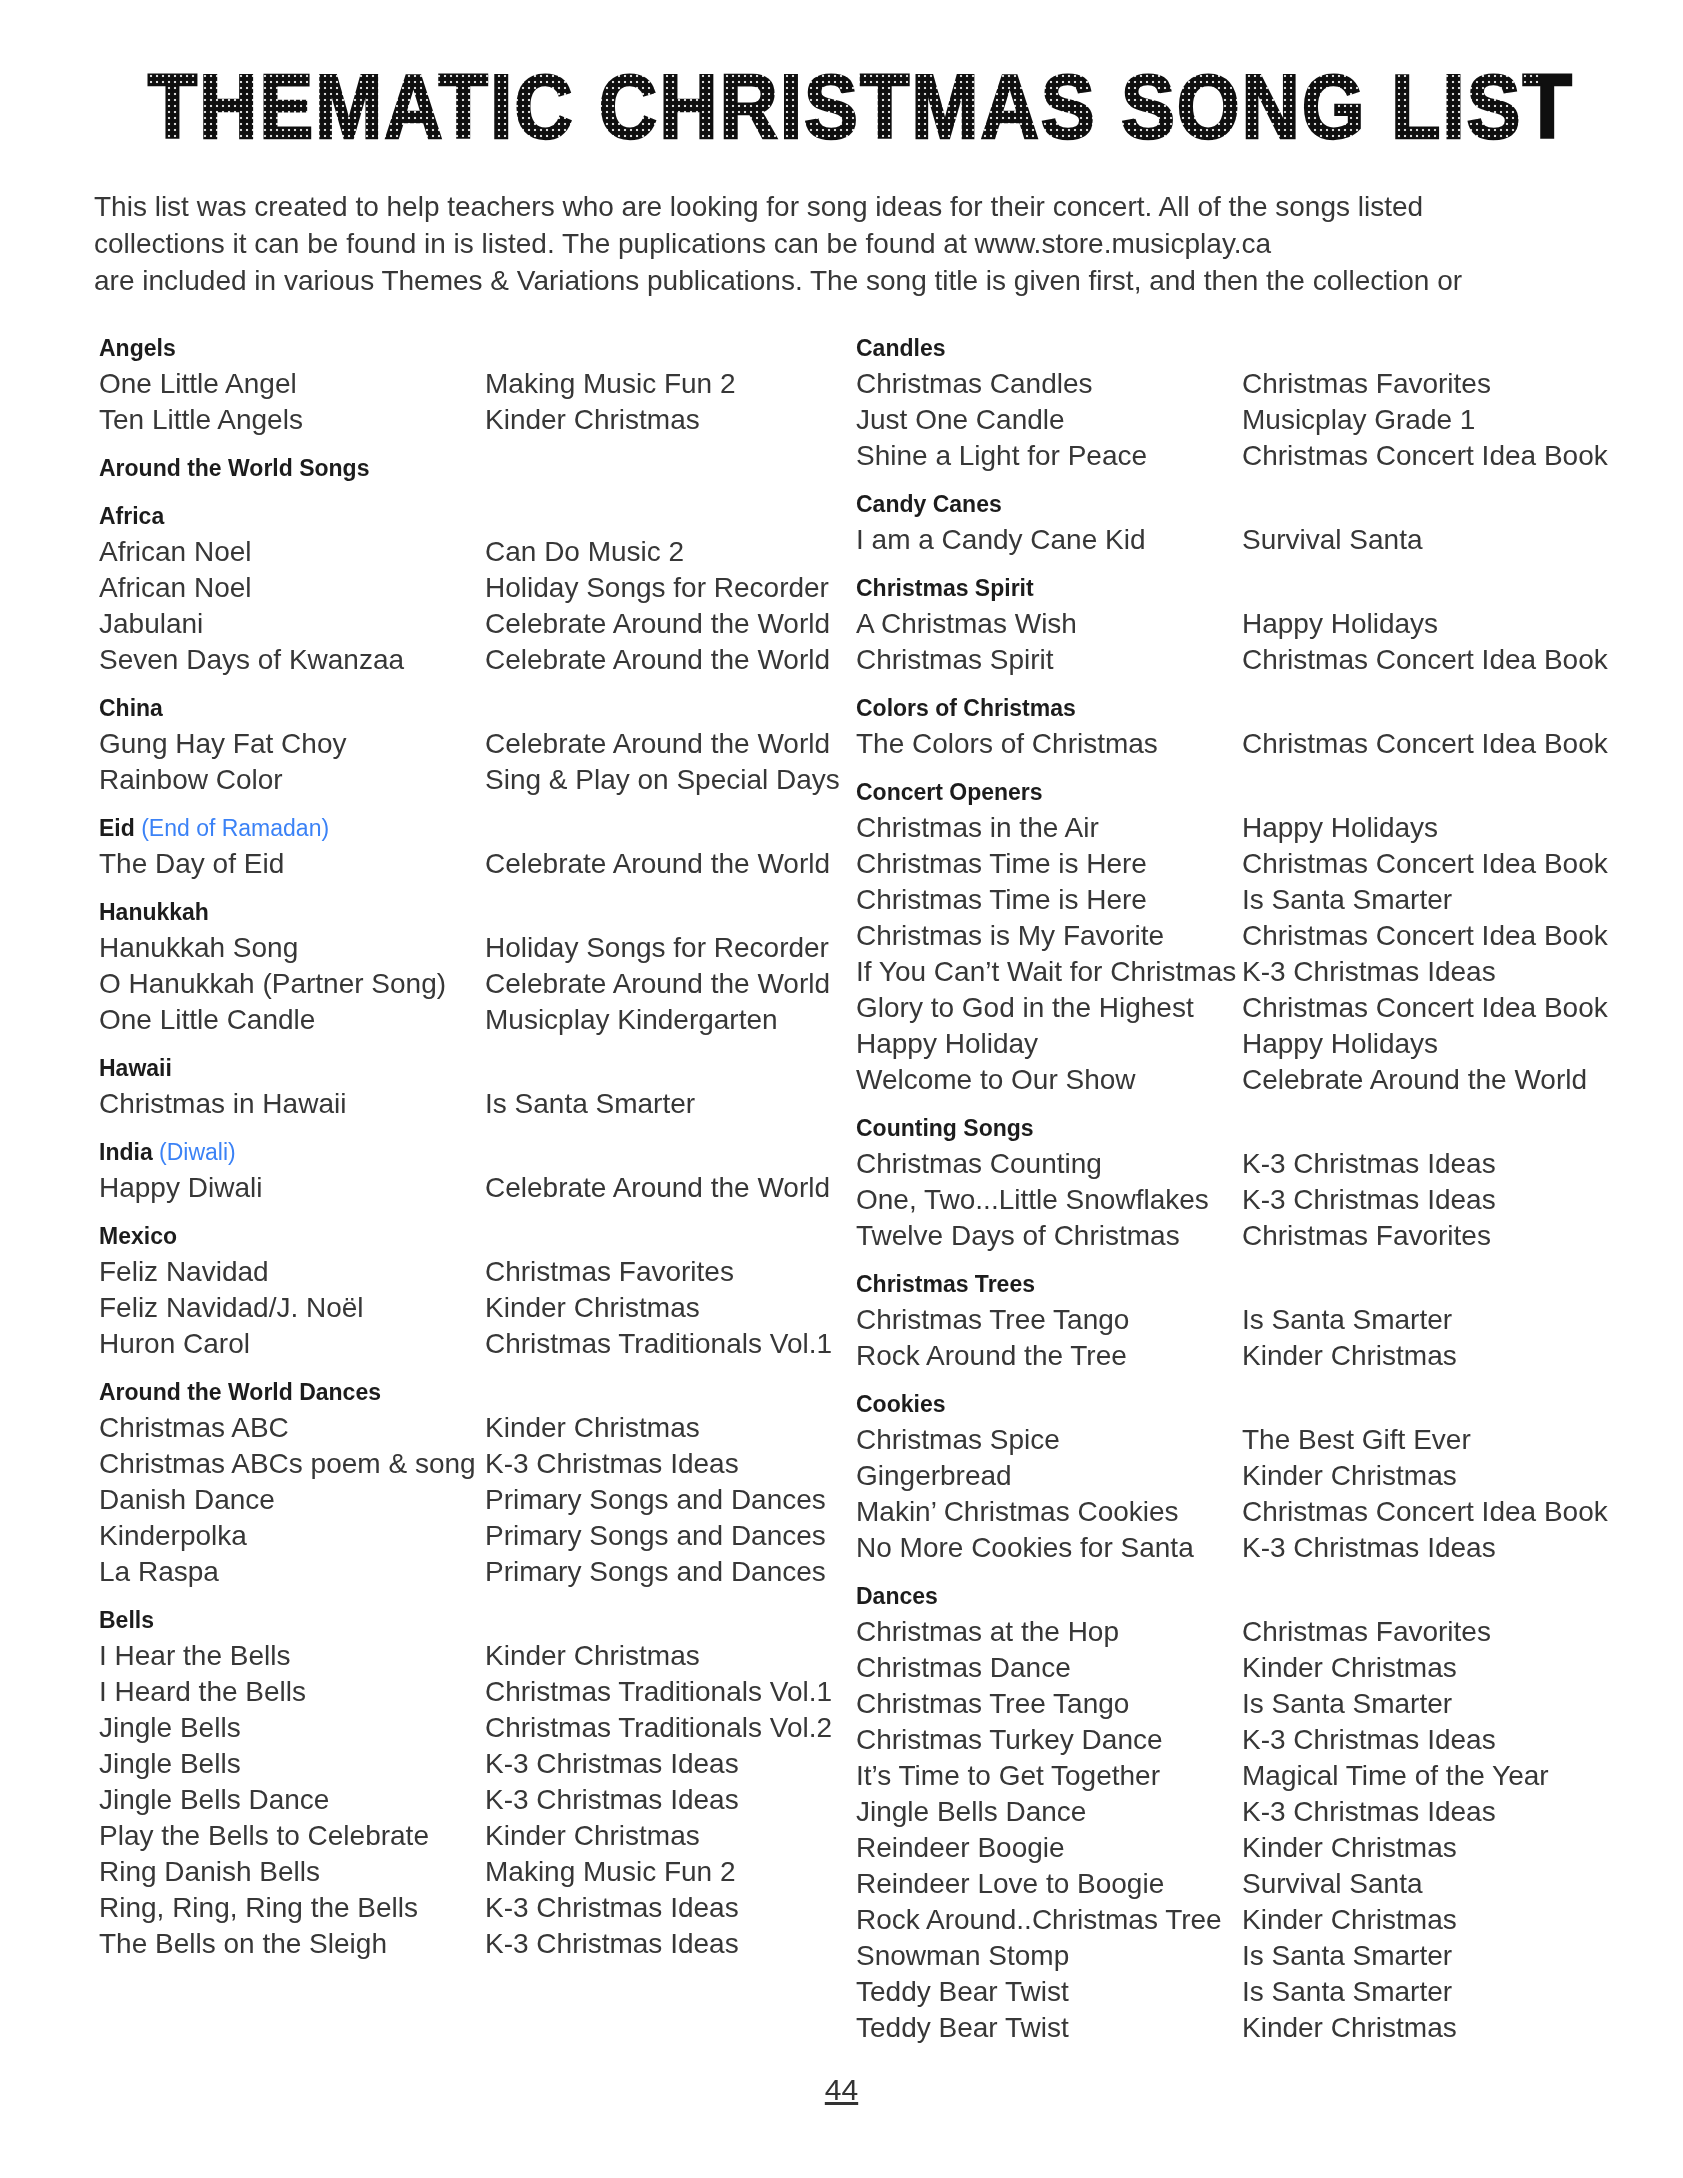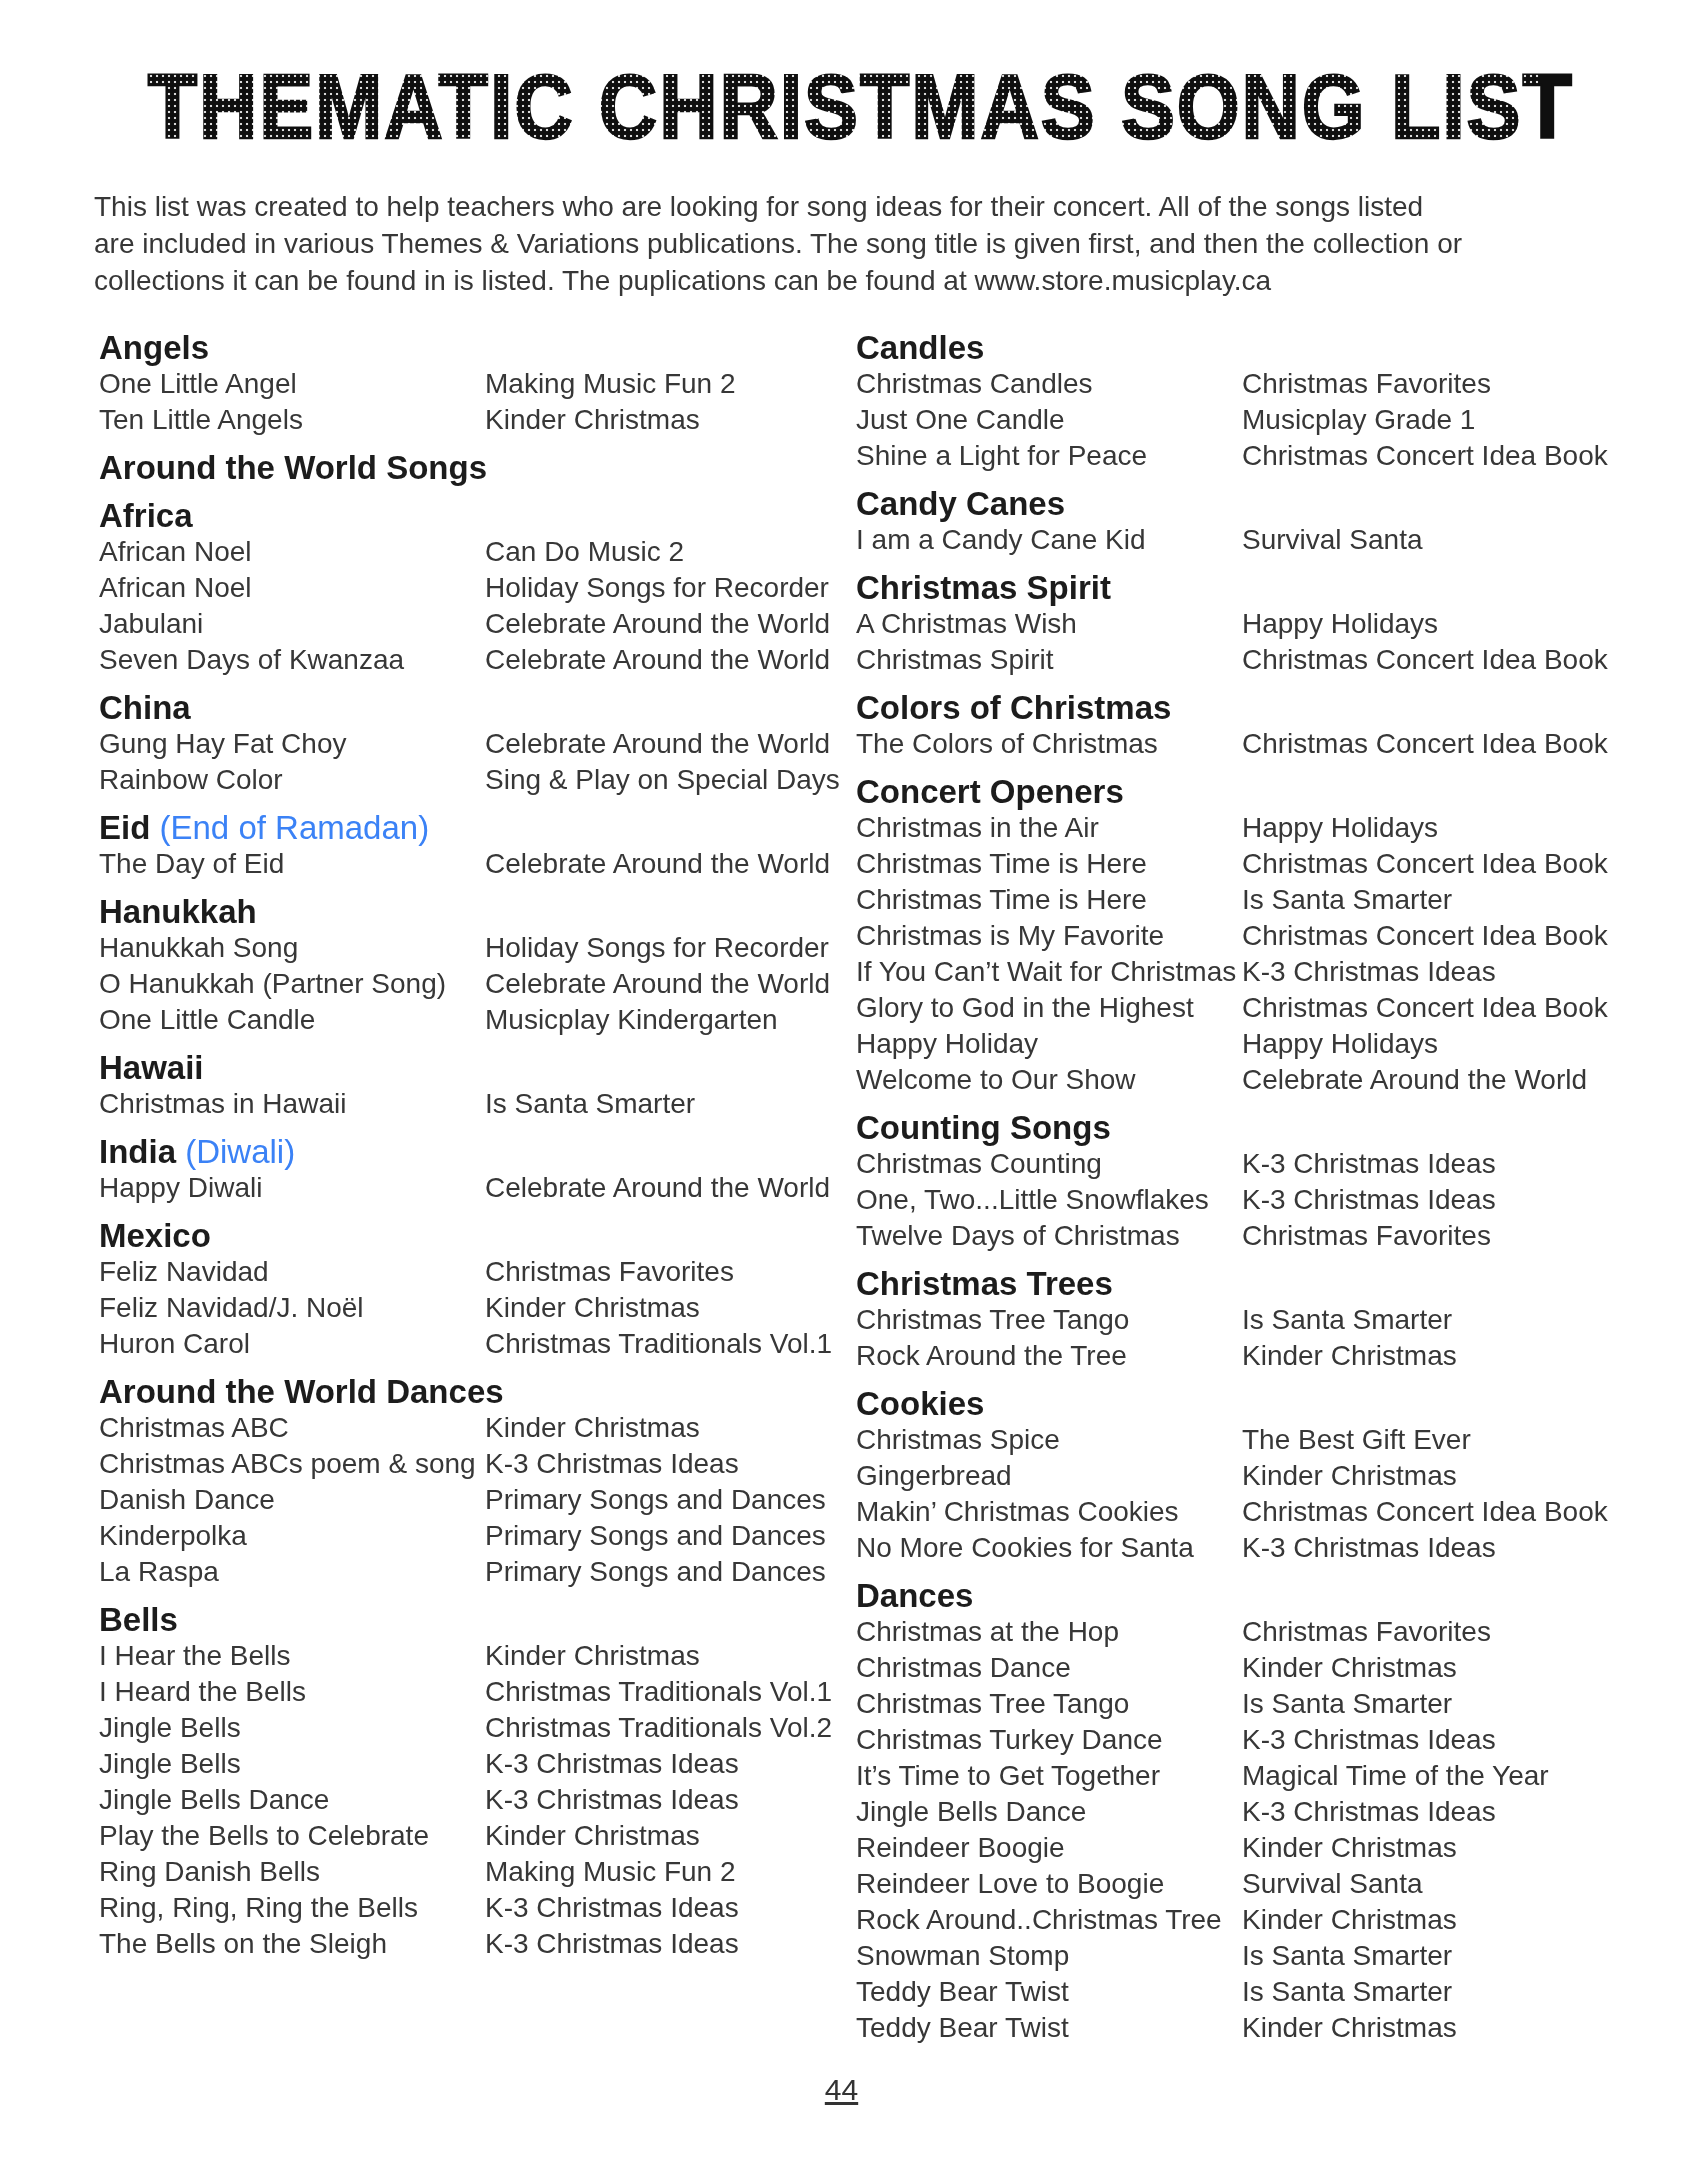--- a/index.html
+++ b/index.html
@@ -44,21 +44,21 @@
     color: #373737;
   }
   .intro-line { white-space: nowrap; }
   .columns {
     display: flex;
     margin: 31px 0 0 99px;
     gap: 26px;
   }
   .col { width: 731px; flex: 0 0 731px; }
   .section-heading {
-    font-size: 33px;
+    font-size: 23px;
     line-height: 36px;
     font-weight: bold;
     color: #1c1c1c;
     margin-top: 12px;
     white-space: nowrap;
   }
   .col > .section:first-child > .section-heading { margin-top: 0; }
   .heading-suffix { font-weight: normal; color: #3b82f6; }
   .song-row {
     display: flex;
@@ -81,22 +81,22 @@
 </head>
 <body>
 
 <div class="title-wrap">
   <div class="title-text">THEMATIC CHRISTMAS SONG LIST</div>
   <div class="title-dots"></div>
 </div>
 
 <div class="intro">
   <div class="intro-line">This list was created to help teachers who are looking for song ideas for their concert. All of the songs listed</div>
+  <div class="intro-line">collections it can be found in is listed. The puplications can be found at www.store.musicplay.ca</div>
   <div class="intro-line">are included in various Themes &amp; Variations publications. The song title is given first, and then the collection or</div>
-  <div class="intro-line">collections it can be found in is listed. The puplications can be found at www.store.musicplay.ca</div>
 </div>
 
 <div class="columns">
   <div class="col" id="col-left">
       <div class="section">
         <div class="section-heading"><span>Angels</span></div>
         <div class="song-row">
           <span class="song-title">One Little Angel</span>
           <span class="collection-title">Making Music Fun 2</span>
         </div>

